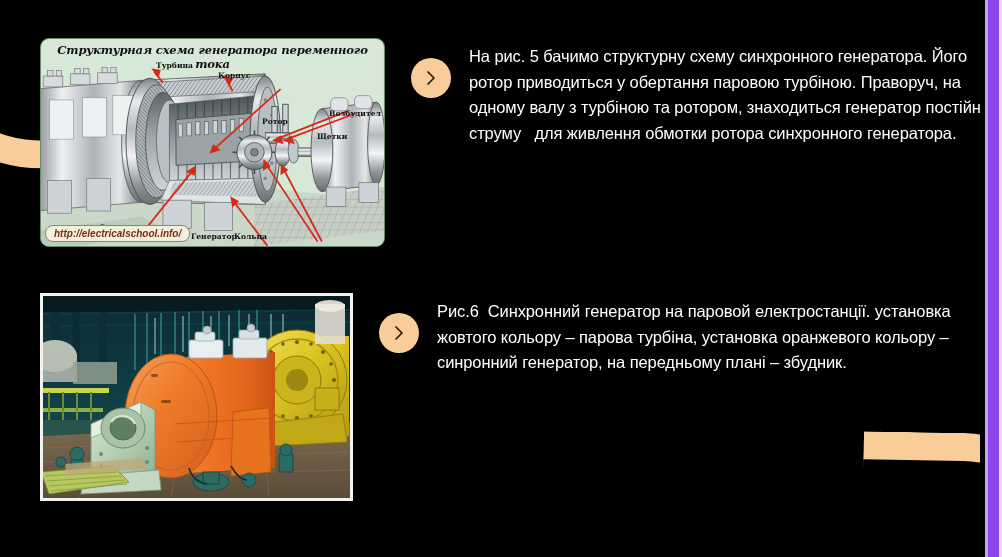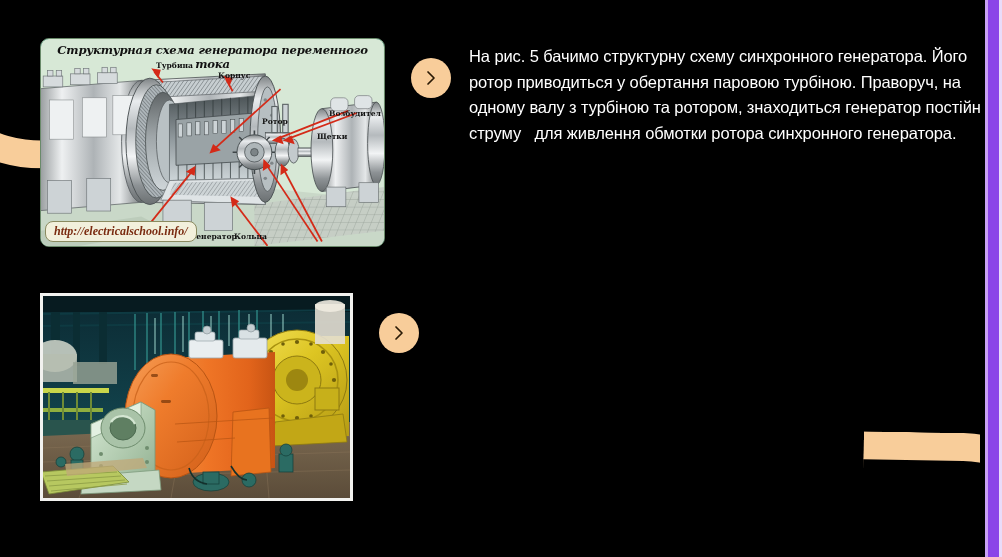--- a/index.html
+++ b/index.html
@@ -169,24 +169,24 @@
     color: #111;
     white-space: nowrap;
   }
   .dg-url {
     position: absolute;
     left: 4px; bottom: 4px;
     padding: 2px 8px;
     border: 1px solid #8a8a60;
     border-radius: 8px;
     background: #f2f0dc;
-    font-family: Liberation Serif, serif;
+    font-family: Liberation Sans, sans-serif;
     font-style: italic;
     font-weight: bold;
-    font-size: 12px;
+    font-size: 10px;
     color: #7a2b10;
     white-space: nowrap;
   }
   .dg-body { position: absolute; inset: 0; }
 
   
   .pp { position: absolute; inset: 0; overflow: hidden; }
 </style>
 </head>
 <body>
@@ -642,20 +642,21 @@
         <path d="M22 168 L100 162 L104 172 L24 180 Z" fill="#c0a878" opacity="0.75"></path>
       </svg>
     </div>
 
     <div class="bullet">
       <svg width="16" height="16" viewBox="0 0 16 16" aria-hidden="true">
         <path d="M5 2 L11 8 L5 14" fill="none" stroke="#2a1a05" stroke-width="1.7" stroke-linecap="round" stroke-linejoin="round"></path>
       </svg>
     </div>
 
+    <div class="para">Рис.6  Синхронний генератор на паровой електростанції. установка жовтого кольору – парова турбіна, установка оранжевого кольору – синронний генератор, на передньому плані – збудник.</div>
   </div>
 
   <div class="scrollbar">
     <div class="scroll-track"></div>
     <div class="scroll-thumb"></div>
     <div class="scroll-edge"></div>
   </div>
 
 </div>
 

